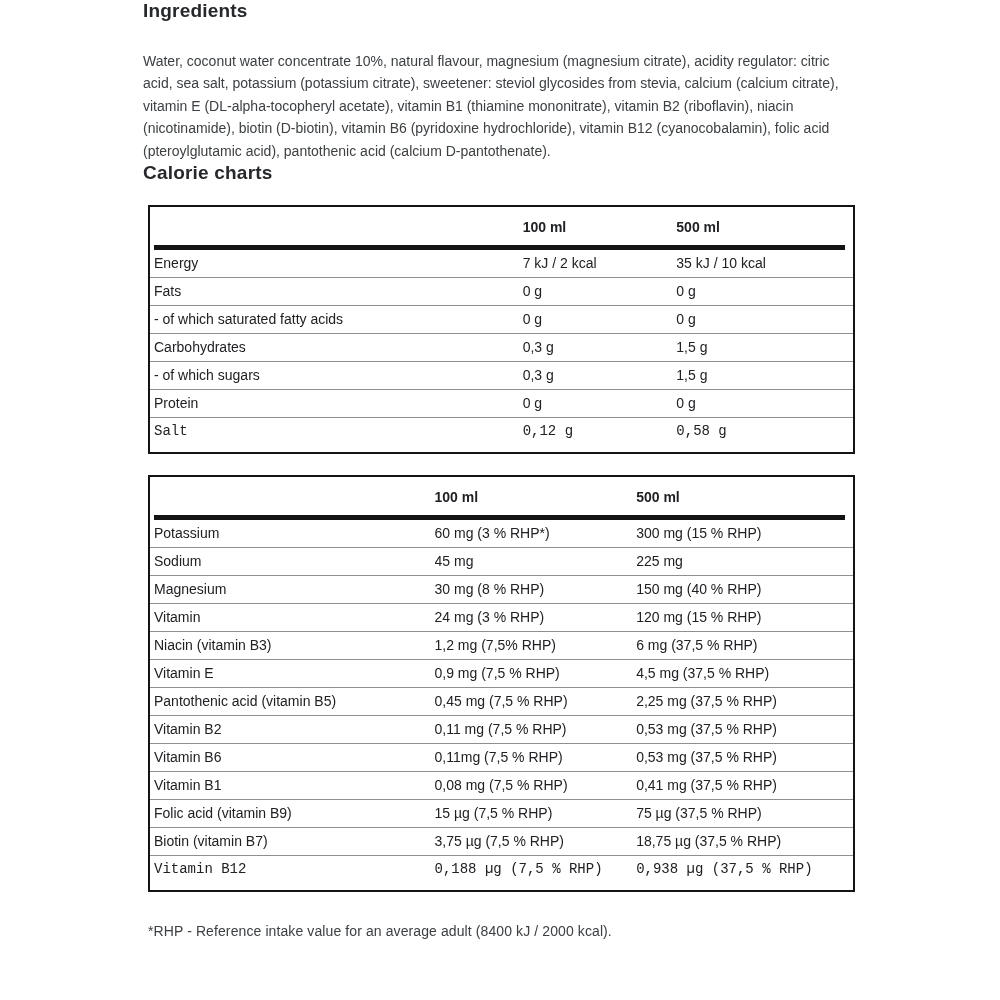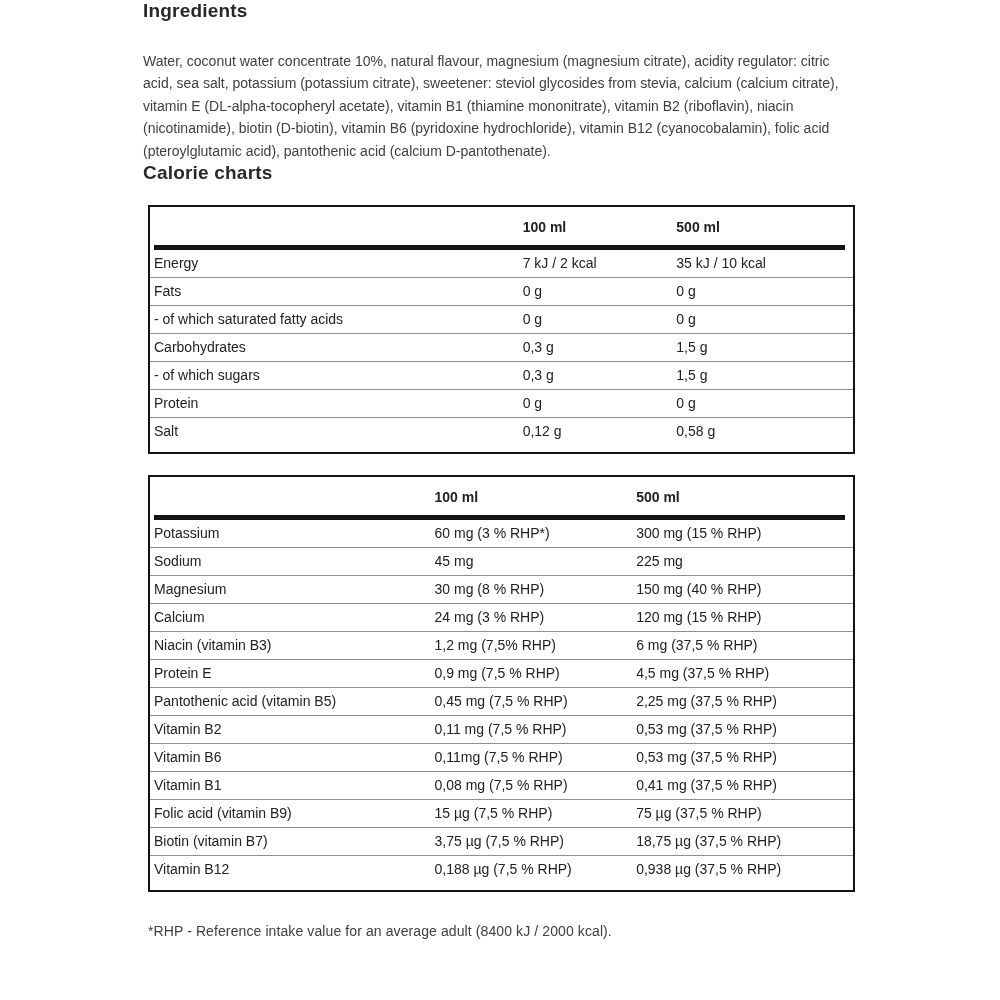--- a/index.html
+++ b/index.html
@@ -75,21 +75,21 @@
     background: var(--border);
     margin: 0 8px 0 4px;
   }
   table.nutrition tbody td {
     color: var(--table_text);
     padding: 5px 0 5px 0;
     border-top: 1px solid var(--divider);
   }
   table.nutrition tbody tr:first-child td { border-top: none; }
   table.nutrition tbody td:first-child { padding-left: 4px; }
-  table.nutrition tbody tr:last-child td { padding-bottom: 12px; }
+  table.nutrition tbody tr:last-child td { padding-bottom: 12px; font-family: Liberation Mono, monospace; }
 
   .footnote {
     margin: 31px 0 0 5px;
     font-size: 14px;
     color: var(--text);
     letter-spacing: 0.1px;
   }
 </style>
 </head>
 <body>
@@ -190,31 +190,31 @@
             <td>Sodium</td>
             <td>45 mg</td>
             <td>225 mg</td>
           </tr>
             <tr>
             <td>Magnesium</td>
             <td>30 mg (8 % RHP)</td>
             <td>150 mg (40 % RHP)</td>
           </tr>
             <tr>
-            <td>Calcium</td>
+            <td>Vitamin</td>
             <td>24 mg (3 % RHP)</td>
             <td>120 mg (15 % RHP)</td>
           </tr>
             <tr>
             <td>Niacin (vitamin B3)</td>
             <td>1,2 mg (7,5% RHP)</td>
             <td>6 mg (37,5 % RHP)</td>
           </tr>
             <tr>
-            <td>Protein E</td>
+            <td>Vitamin E</td>
             <td>0,9 mg (7,5 % RHP)</td>
             <td>4,5 mg (37,5 % RHP)</td>
           </tr>
             <tr>
             <td>Pantothenic acid (vitamin B5)</td>
             <td>0,45 mg (7,5 % RHP)</td>
             <td>2,25 mg (37,5 % RHP)</td>
           </tr>
             <tr>
             <td>Vitamin B2</td>

